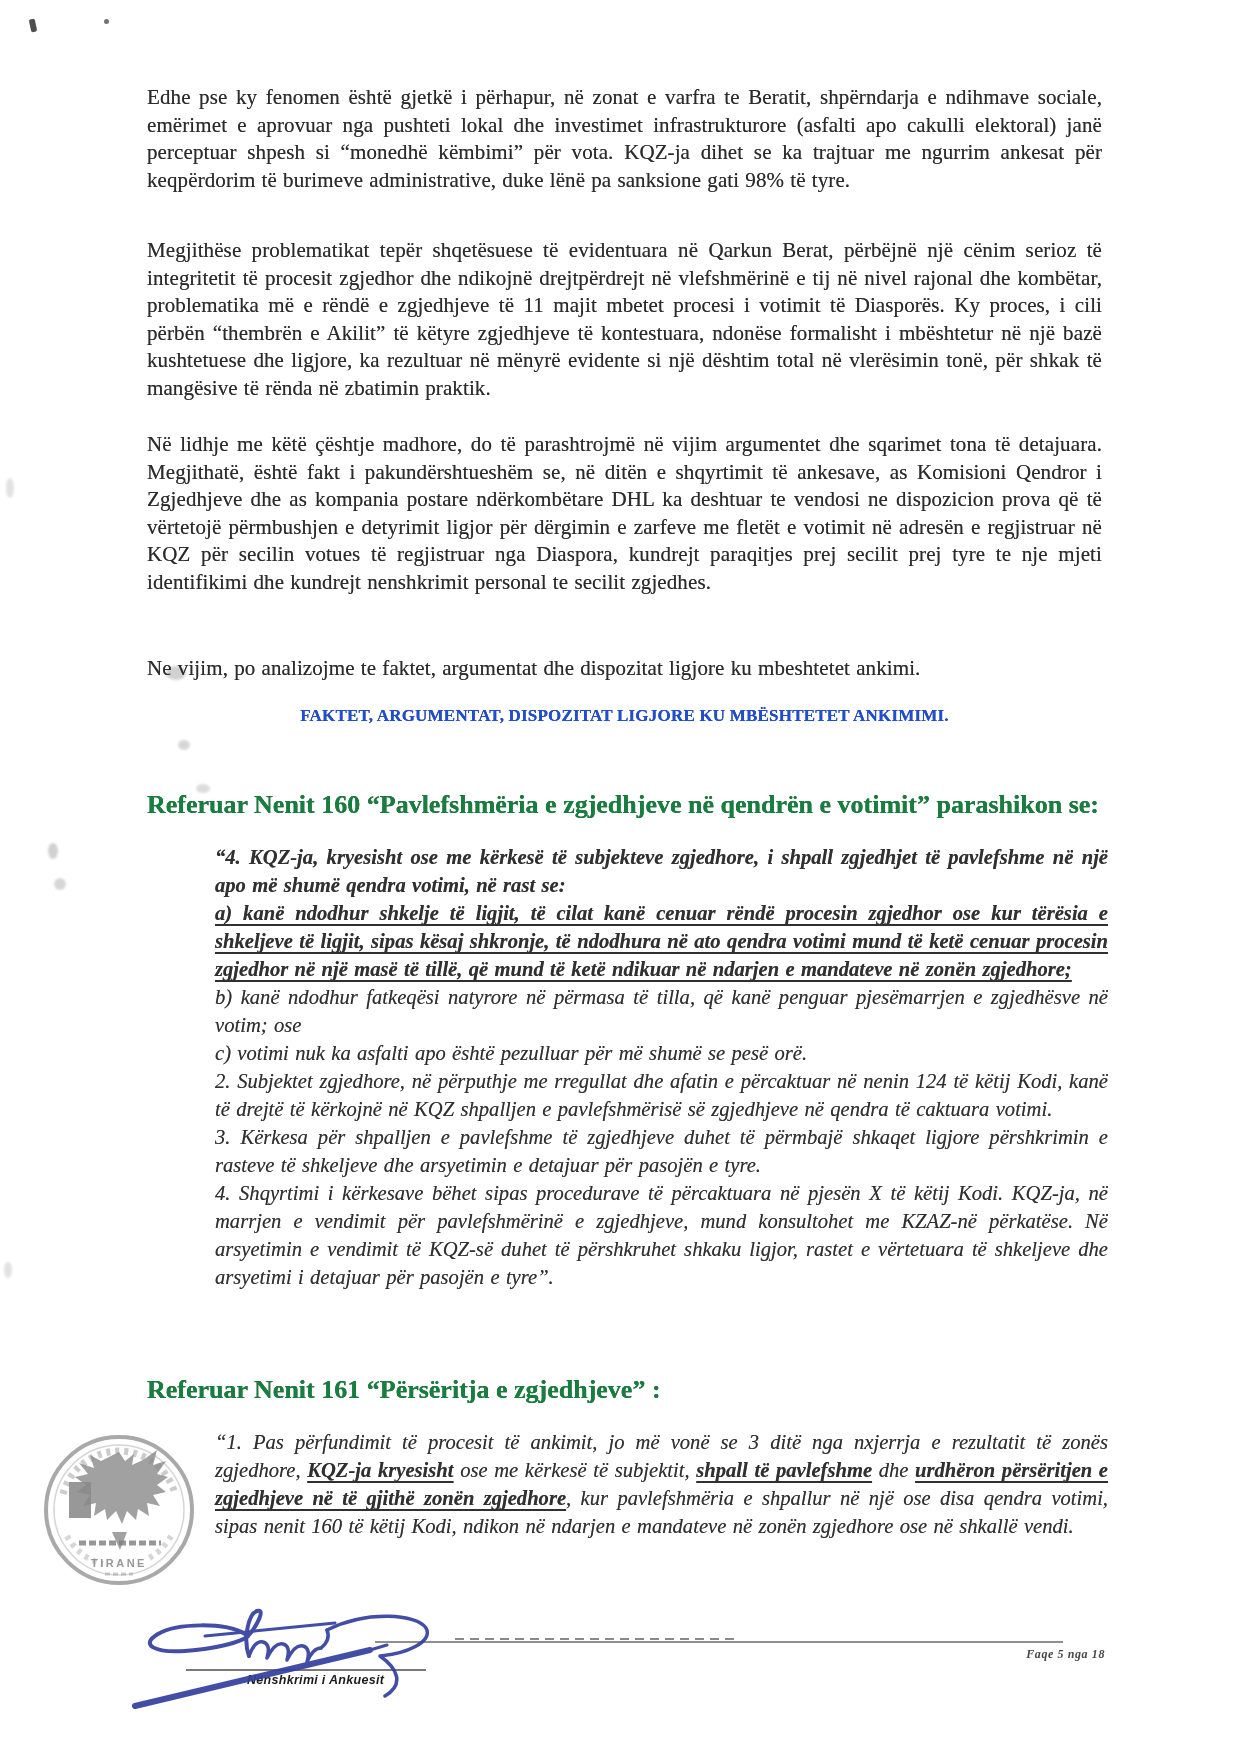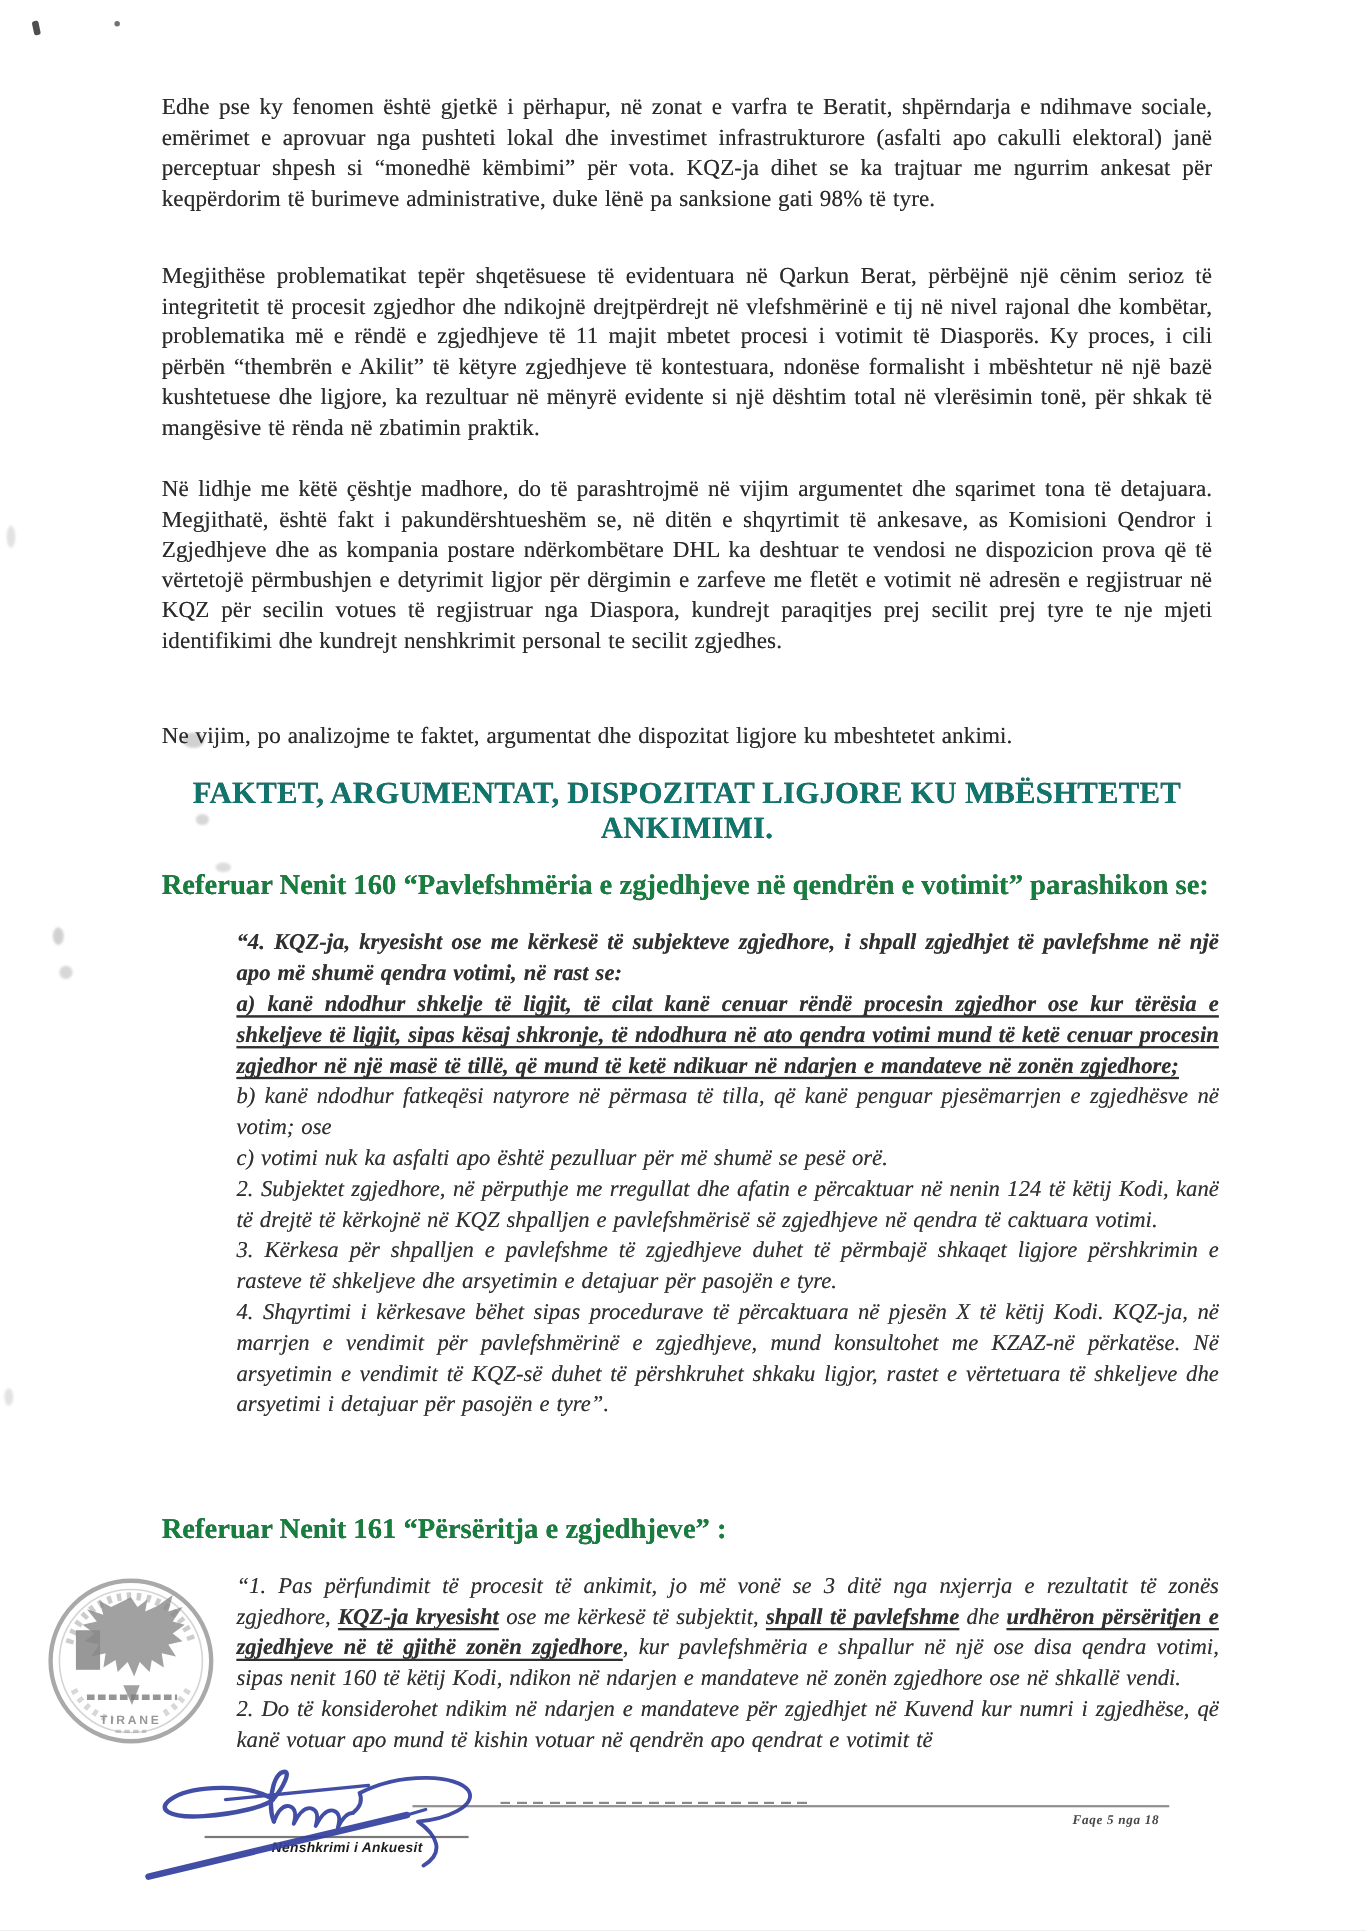--- a/index.html
+++ b/index.html
@@ -12,42 +12,42 @@
   .abs { position:absolute; }
   
   .para {
     margin:0; width:955px; left:147px;
     font-size:21px; line-height:27.6px; text-align:justify;
     letter-spacing:0.1px; word-spacing:0.8px; color:#2b2b2b;
     text-shadow:0 0 0.5px rgba(45,45,45,.65);
   }
   .heading-main {
     margin:0; width:955px; left:147px; text-align:center;
-    font-size:28px; font-weight:bold; color:#0f766e;
+    font-size:17px; font-weight:bold; color:#1d4ed8;
     letter-spacing:0.2px; text-shadow:0 0 0.5px rgba(20,20,20,.8);
   }
   .ref-heading {
     margin:0; width:985px; left:147px;
     font-size:26px; font-weight:bold; color:#15803d;
     text-shadow:0 0 0.5px rgba(20,20,20,.8);
   }
   
   .quote { left:215px; width:893px; }
   .quote p {
     margin:0; font-style:italic; font-size:20.6px; line-height:28px;
     text-align:justify; color:#303030; word-spacing:1.2px;
     text-shadow:0 0 0.5px rgba(48,48,48,.6);
   }
   .bi { font-weight:bold; }
   .u  { text-decoration:underline; text-decoration-thickness:2px; text-underline-offset:4px; }
   
   .footer-line  { left:375px; top:1641px; width:688px; height:2px; background:#8f8f8f; }
   .footer-line2 { left:455px; top:1638px; width:280px; height:2px;
                   background:repeating-linear-gradient(90deg,#6c6c6c 0 9px,transparent 9px 15px); opacity:.8; }
-  .footer-text  { left:975px; top:1647px; width:130px; text-align:left;
+  .footer-text  { left:975px; top:1647px; width:130px; text-align:right;
                   font-size:12px; font-style:italic; font-weight:bold;
                   color:#474747; letter-spacing:0.6px;
                   font-family:"Liberation Serif", serif; }
   
   .caption-line { left:186px; top:1669px; width:240px; height:2px; background:#4c4c4c; opacity:.75; }
   .caption-text { left:247px; top:1673px; font-size:12.5px; font-weight:bold; font-style:italic;
                   color:#1c1c1c; letter-spacing:0.3px; font-family:"Liberation Sans", sans-serif; }
   
   .smudge { position:absolute; background:#8f8f8f; border-radius:50%; filter:blur(1px); }
   .mark   { position:absolute; background:#4f4f4f; border-radius:2px; }
@@ -82,21 +82,20 @@
     <p>c) votimi nuk ka asfalti apo është pezulluar për më shumë se pesë orë.</p>
     <p>2. Subjektet zgjedhore, në përputhje me rregullat dhe afatin e përcaktuar në nenin 124 të këtij Kodi, kanë të drejtë të kërkojnë në KQZ shpalljen e pavlefshmërisë së zgjedhjeve në qendra të caktuara votimi.</p>
     <p>3. Kërkesa për shpalljen e pavlefshme të zgjedhjeve duhet të përmbajë shkaqet ligjore përshkrimin e rasteve të shkeljeve dhe arsyetimin e detajuar për pasojën e tyre.</p>
     <p>4. Shqyrtimi i kërkesave bëhet sipas procedurave të përcaktuara në pjesën X të këtij Kodi. KQZ-ja, në marrjen e vendimit për pavlefshmërinë e zgjedhjeve, mund konsultohet me KZAZ-në përkatëse. Në arsyetimin e vendimit të KQZ-së duhet të përshkruhet shkaku ligjor, rastet e vërtetuara të shkeljeve dhe arsyetimi i detajuar për pasojën e tyre”.</p>
   </div>
 
   <h3 class="ref-heading abs" style="top:1375px;">Referuar Nenit 161 “Përsëritja e zgjedhjeve” :</h3>
 
   <div class="quote abs" style="top:1428px;">
     <p><span>“1. Pas përfundimit të procesit të ankimit, jo më vonë se 3 ditë nga nxjerrja e rezultatit të zonës zgjedhore, </span><span class="bi u">KQZ-ja kryesisht</span><span> ose me kërkesë të subjektit, </span><span class="bi u">shpall të pavlefshme</span><span> dhe </span><span class="bi u">urdhëron përsëritjen e zgjedhjeve në të gjithë zonën zgjedhore</span><span>, kur pavlefshmëria e shpallur në një ose disa qendra votimi, sipas nenit 160 të këtij Kodi, ndikon në ndarjen e mandateve në zonën zgjedhore ose në shkallë vendi.</span></p>
-    <p>2. Do të konsiderohet ndikim në ndarjen e mandateve për zgjedhjet në Kuvend kur numri i zgjedhëse, që kanë votuar apo mund të kishin votuar në qendrën apo qendrat e votimit të</p>
   </div>
 
   <svg class="abs" style="left:33px;top:1424px;" width="172" height="172" viewBox="0 0 172 172">
     <circle cx="86" cy="86" r="73" fill="none" stroke="#949494" stroke-width="4" opacity="0.8"></circle>
     <circle cx="86" cy="86" r="65" fill="none" stroke="#b3b3b3" stroke-width="1.5" opacity="0.55"></circle>
     <path d="M 30,70 A 58,58 0 0 1 142,70" fill="none" stroke="#9a9a9a" stroke-width="7" stroke-dasharray="4 5" opacity="0.5"></path>
     <path d="M 34,112 A 56,56 0 0 0 70,140" fill="none" stroke="#9a9a9a" stroke-width="6" stroke-dasharray="4 5" opacity="0.4"></path>
     <path d="M 138,112 A 56,56 0 0 1 116,134" fill="none" stroke="#9a9a9a" stroke-width="6" stroke-dasharray="4 5" opacity="0.4"></path>
     <rect x="36" y="58" width="22" height="36" fill="#868686" opacity="0.85"></rect>
     <path d="M 86,28 l 6,9 9,-7 -2,11 11,-5 14,-10 -4,15 13,-4 -9,13 11,3 -11,8 9,7 -13,3 7,11 -13,-3 2,13 -11,-7 -2,11 -9,-9 -5,13 -6,-13 -9,9 -2,-11 -11,7 2,-13 -13,3 7,-11 -13,-3 9,-7 -11,-8 13,-3 -9,-11 15,5 -4,-13 11,6 z" fill="#8a8a8a" opacity="0.8"></path>

